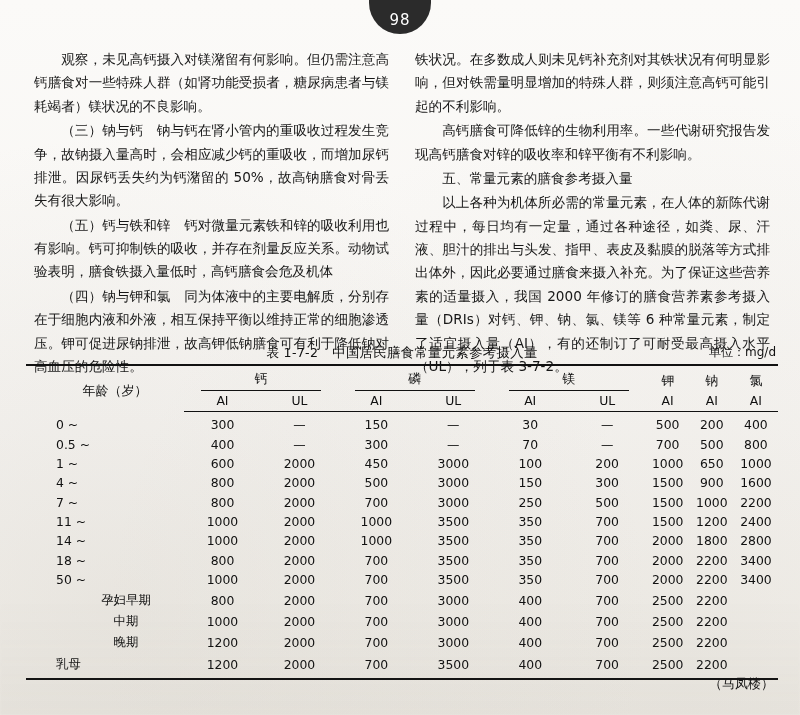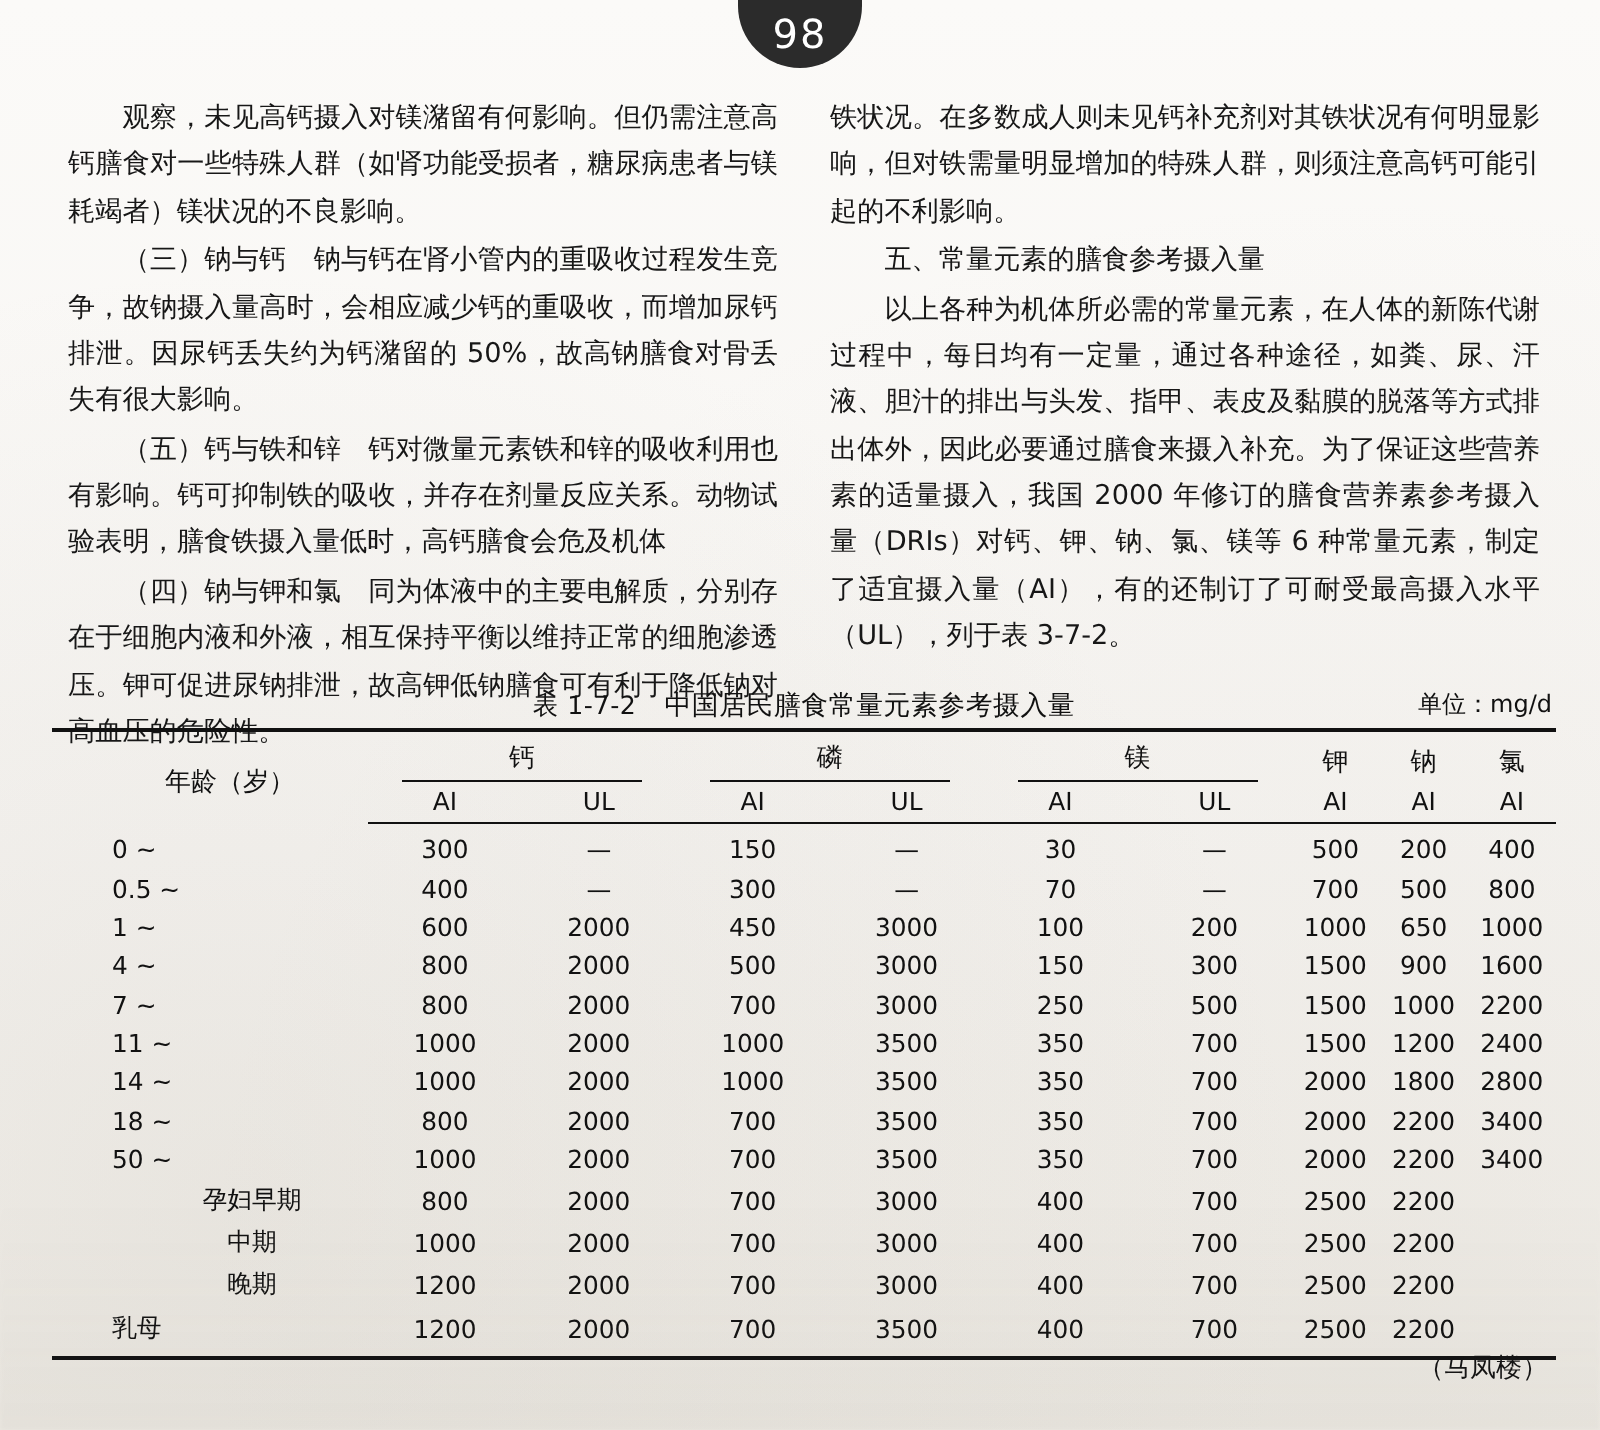--- a/index.html
+++ b/index.html
@@ -27,21 +27,21 @@
   .page-number {
     position: absolute;
     top: 0px;
     left: 50%;
     transform: translateX(-50%);
     width: 62px;
     height: 34px;
     background: #2b2b2b;
     border-radius: 0 0 32px 32px;
     color: #ffffff;
-    font-size: 20px;
+    font-size: 15px;
     letter-spacing: 1px;
     display: flex;
     align-items: flex-end;
     justify-content: center;
     padding-bottom: 5px;
     box-sizing: border-box;
   }
 
   .columns {
     position: absolute;
@@ -150,20 +150,21 @@
 
   <div class="columns">
     <div class="col">
       <p class="indent2">观察，未见高钙摄入对镁潴留有何影响。但仍需注意高钙膳食对一些特殊人群（如肾功能受损者，糖尿病患者与镁耗竭者）镁状况的不良影响。</p>
       <p class="indent2">（三）钠与钙　钠与钙在肾小管内的重吸收过程发生竞争，故钠摄入量高时，会相应减少钙的重吸收，而增加尿钙排泄。因尿钙丢失约为钙潴留的 50%，故高钠膳食对骨丢失有很大影响。</p>
       <p class="indent2">（五）钙与铁和锌　钙对微量元素铁和锌的吸收利用也有影响。钙可抑制铁的吸收，并存在剂量反应关系。动物试验表明，膳食铁摄入量低时，高钙膳食会危及机体</p>
       <p class="indent2">（四）钠与钾和氯　同为体液中的主要电解质，分别存在于细胞内液和外液，相互保持平衡以维持正常的细胞渗透压。钾可促进尿钠排泄，故高钾低钠膳食可有利于降低钠对高血压的危险性。</p>
     </div>
     <div class="col">
       <p>铁状况。在多数成人则未见钙补充剂对其铁状况有何明显影响，但对铁需量明显增加的特殊人群，则须注意高钙可能引起的不利影响。</p>
+      <p class="indent2">高钙膳食可降低锌的生物利用率。一些代谢研究报告发现高钙膳食对锌的吸收率和锌平衡有不利影响。</p>
       <p class="head">五、常量元素的膳食参考摄入量</p>
       <p class="indent2">以上各种为机体所必需的常量元素，在人体的新陈代谢过程中，每日均有一定量，通过各种途径，如粪、尿、汗液、胆汁的排出与头发、指甲、表皮及黏膜的脱落等方式排出体外，因此必要通过膳食来摄入补充。为了保证这些营养素的适量摄入，我国 2000 年修订的膳食营养素参考摄入量（DRIs）对钙、钾、钠、氯、镁等 6 种常量元素，制定了适宜摄入量（AI），有的还制订了可耐受最高摄入水平（UL），列于表 3-7-2。</p>
     </div>
   </div>
 
   <div class="table-wrap">
     <div class="tbl-caption">
       <span class="tnum">表 1-7-2</span><span>中国居民膳食常量元素参考摄入量</span>
     </div>
     <div class="unit">单位：mg/d</div>

